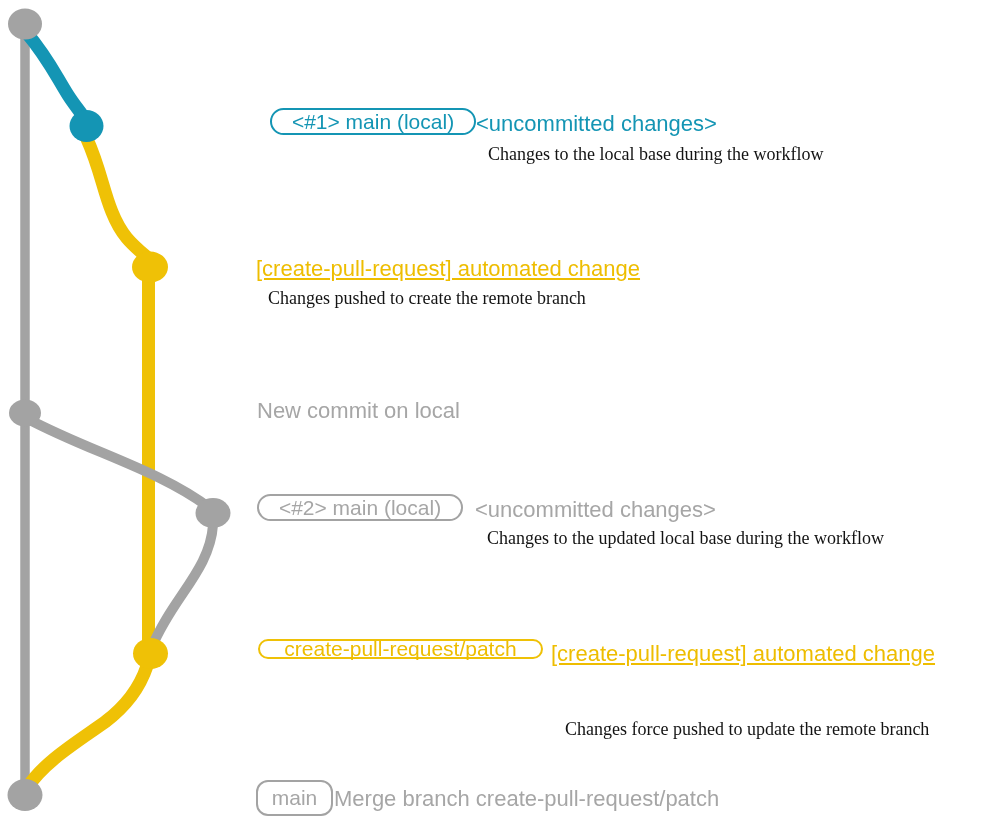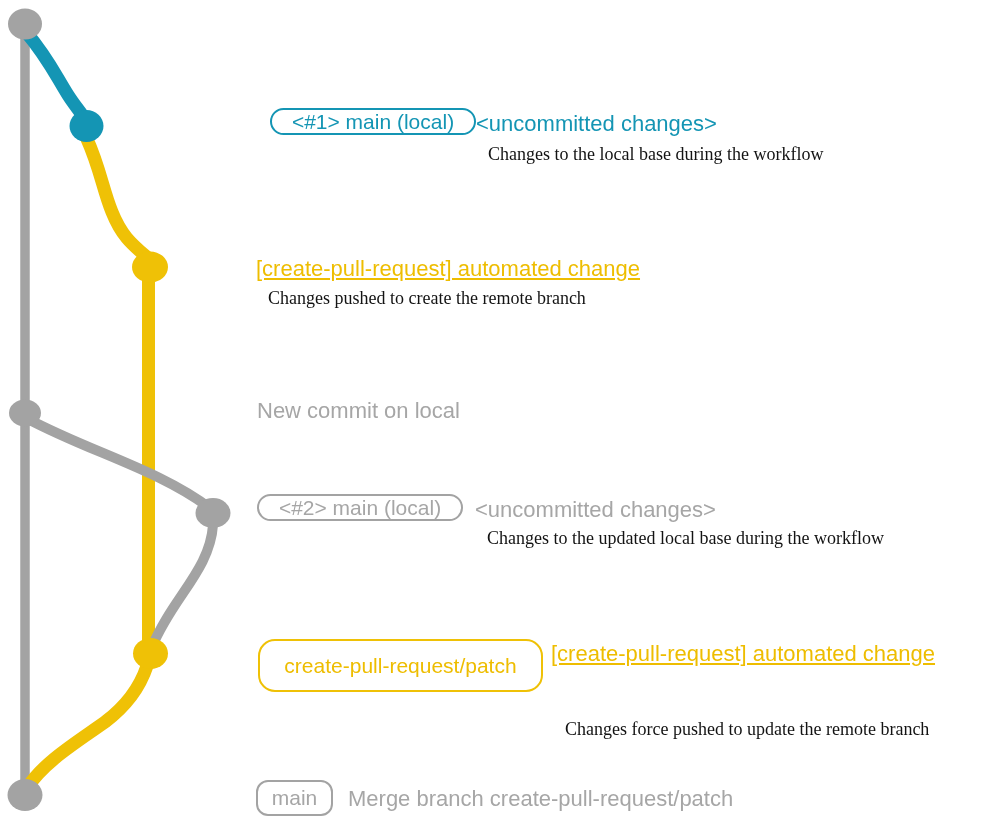--- a/index.html
+++ b/index.html
@@ -104,24 +104,24 @@
   <div class="note serif" style="left:268px; top:288px;">Changes pushed to create the remote branch</div>
 
   <div class="note sans c-gray" style="left:257px; top:398px;">New commit on local</div>
 
   <div class="ref-box ref-gray" style="left:257px; top:494px; width:206px; height:27px;">
     <span>&lt;#2&gt; main (local)</span>
   </div>
   <div class="note sans c-gray" style="left:475px; top:497px;">&lt;uncommitted changes&gt;</div>
   <div class="note serif" style="left:487px; top:528px;">Changes to the updated local base during the workflow</div>
 
-  <div class="ref-box ref-yellow" style="left:258px; top:639px; width:285px; height:53px;">
+  <div class="ref-box ref-yellow" style="left:258px; top:639px; width:285px; height:20px;">
     <span>create-pull-request/patch</span>
   </div>
   <div class="note sans c-yellow" style="left:551px; top:641px;">[create-pull-request] automated change</div>
   <div class="note serif" style="left:565px; top:671px;margin-top:48px;">Changes force pushed to update the remote branch</div>
 
   <div class="ref-box ref-gray" style="left:256px; top:780px; width:77px; height:36px; border-radius:12px;justify-content:center;">
     <span>main</span>
   </div>
-  <div class="note sans c-gray" style="left:348px; top:786px;">Merge branch create-pull-request/patch</div>
+  <div class="note sans c-gray" style="left:334px; top:786px;">Merge branch create-pull-request/patch</div>
 
 </div>
 
 </body></html>

